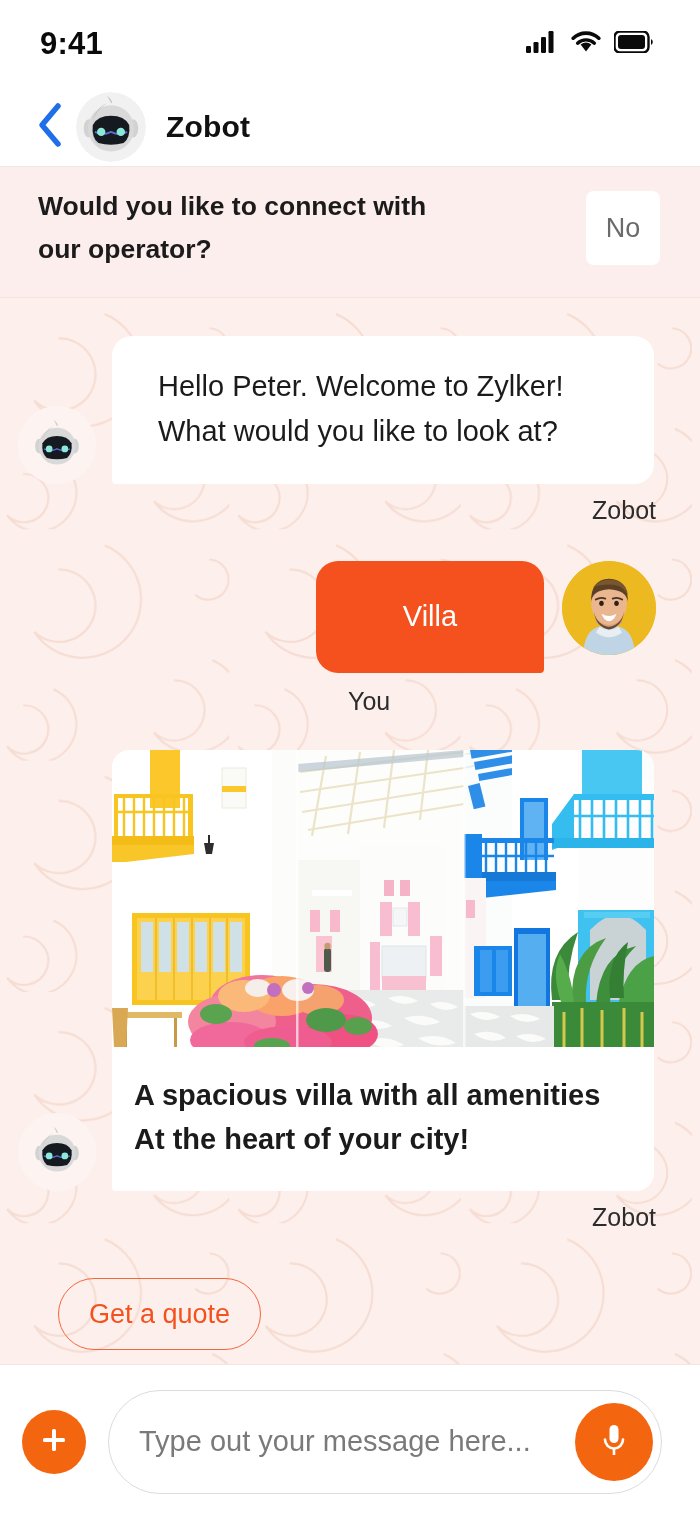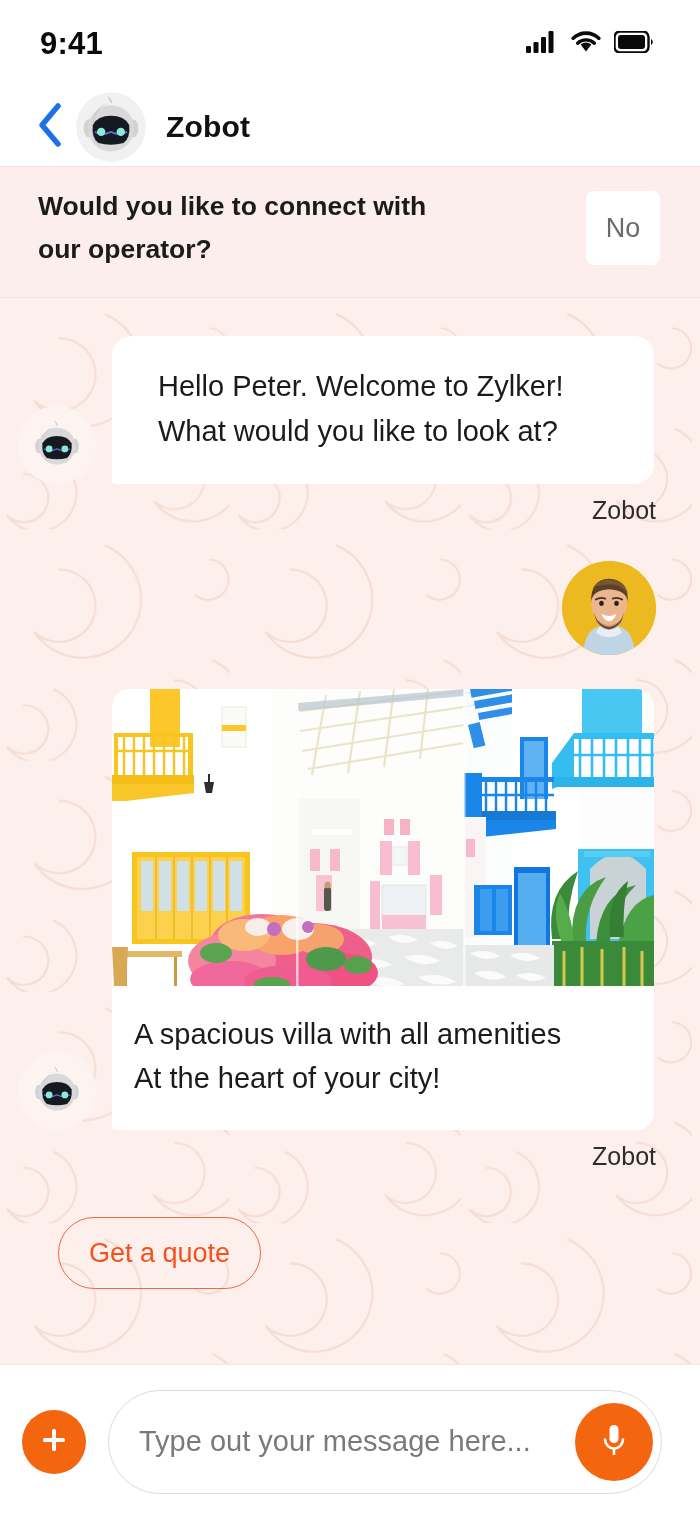--- a/index.html
+++ b/index.html
@@ -228,20 +228,21 @@
     margin-top: 14px;
     padding-left: 330px;
   }
 
   
   .row-card {
     display: flex;
     align-items: flex-end;
     gap: 16px;
     margin-top: 34px;
+    font-weight: bold;
   }
   .card {
     width: 542px;
     background: #ffffff;
     border-radius: 18px 18px 18px 4px;
     overflow: hidden;
   }
   .card-img {
     width: 100%;
     height: 297px;
@@ -434,38 +435,40 @@
             <circle cx="64" cy="57" r="6" fill="#8ce8d8"></circle>
           </svg>
         </div>
         <div class="bubble-bot">
           <p>Hello Peter. Welcome to Zylker! What would you like to look at?</p>
         </div>
       </div>
       <div class="sender-label">Zobot</div>
 
       <div class="row-user">
+        <div class="bubble-user">Villa</div>
         <div class="user-avatar">
           <svg viewBox="0 0 100 100" width="94" height="94">
             <circle cx="50" cy="50" r="50" fill="#edb920"></circle>
             <path d="M22 100 q2 -22 12 -28 q16 -8 32 0 q10 6 12 28 z" fill="#bfd4e4"></path>
             <path d="M40 70 q10 7 20 0 l4 6 q-14 10 -28 0 z" fill="#e9eef3"></path>
             <path d="M37 56 q13 7 26 0 l1 10 q-14 8 -28 0 z" fill="#d8a07c"></path>
             <ellipse cx="50" cy="45" rx="19" ry="23" fill="#eab68f"></ellipse>
             <path d="M31 44 q-1 -24 19 -25 q21 1 20 25 q-1 -13 -20 -14 q-18 1 -19 14 z" fill="#5b4026"></path>
             <path d="M33 28 q12 -13 28 -6 q8 4 9 14 q-6 -11 -18 -11 q-13 0 -19 3 z" fill="#7a5630"></path>
             <path d="M34 54 q3 14 16 16 q13 -2 16 -16 q-2 16 -16 19 q-14 -3 -16 -19 z" fill="#6b4b2c"></path>
             <ellipse cx="42" cy="45" rx="2.4" ry="2.8" fill="#2e2017"></ellipse>
             <ellipse cx="58" cy="45" rx="2.4" ry="2.8" fill="#2e2017"></ellipse>
             <path d="M36 41 q5 -3 10 -1" stroke="#4a3420" stroke-width="2" fill="none" stroke-linecap="round"></path>
             <path d="M54 40 q5 -2 10 1" stroke="#4a3420" stroke-width="2" fill="none" stroke-linecap="round"></path>
             <path d="M42 56 q8 5 16 0 q-3 8 -8 8 q-5 0 -8 -8 z" fill="#ffffff"></path>
           </svg>
         </div>
       </div>
+      <div class="you-label">You</div>
 
       <div class="row-card">
         <div class="bot-avatar-small">
           <svg class="rb" viewBox="0 0 100 100">
             <path d="M50 16 q-4 -8 -6 -11 q6 4 8 10 z" fill="#c9c9c9"></path>
             <ellipse cx="18" cy="52" rx="7" ry="13" fill="#d2d2d2"></ellipse>
             <ellipse cx="82" cy="52" rx="7" ry="13" fill="#d2d2d2"></ellipse>
             <circle cx="50" cy="52" r="33" fill="#d9d9d9"></circle>
             <path d="M24 45 a33 33 0 0 1 20 -29 a40 40 0 0 0 -8 64 a33 33 0 0 1 -12 -35 z" fill="#c3c3c3"></path>
             <path d="M24 47 q7 -13 26 -13 q19 0 26 13 q2 18 -8 26 q-18 5 -36 0 q-10 -8 -8 -26 z" fill="#151a21"></path>

